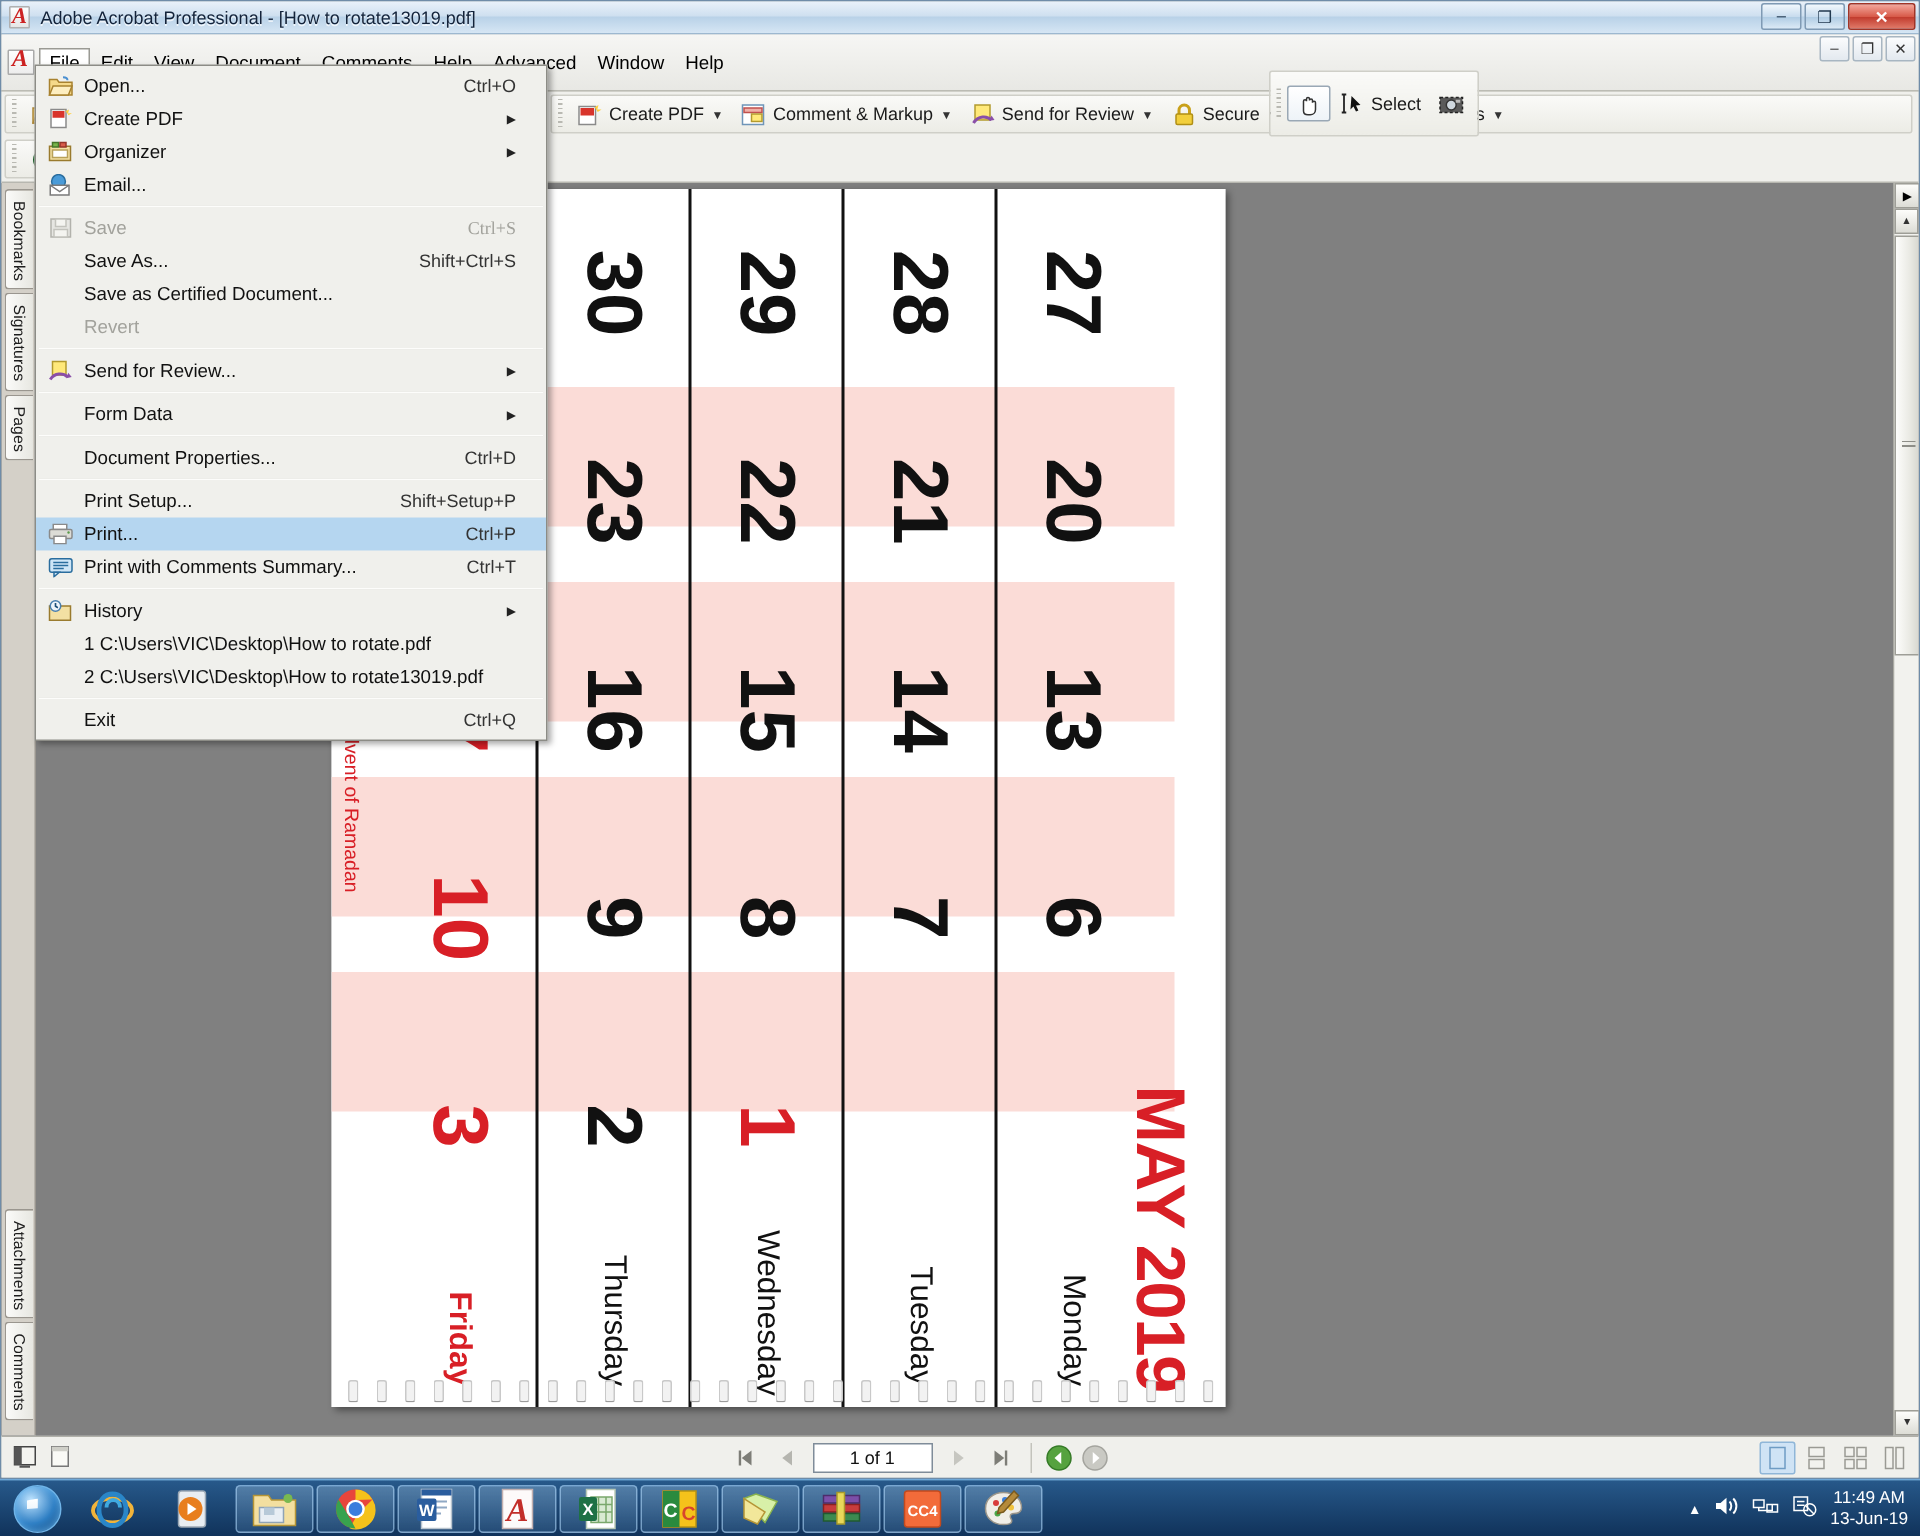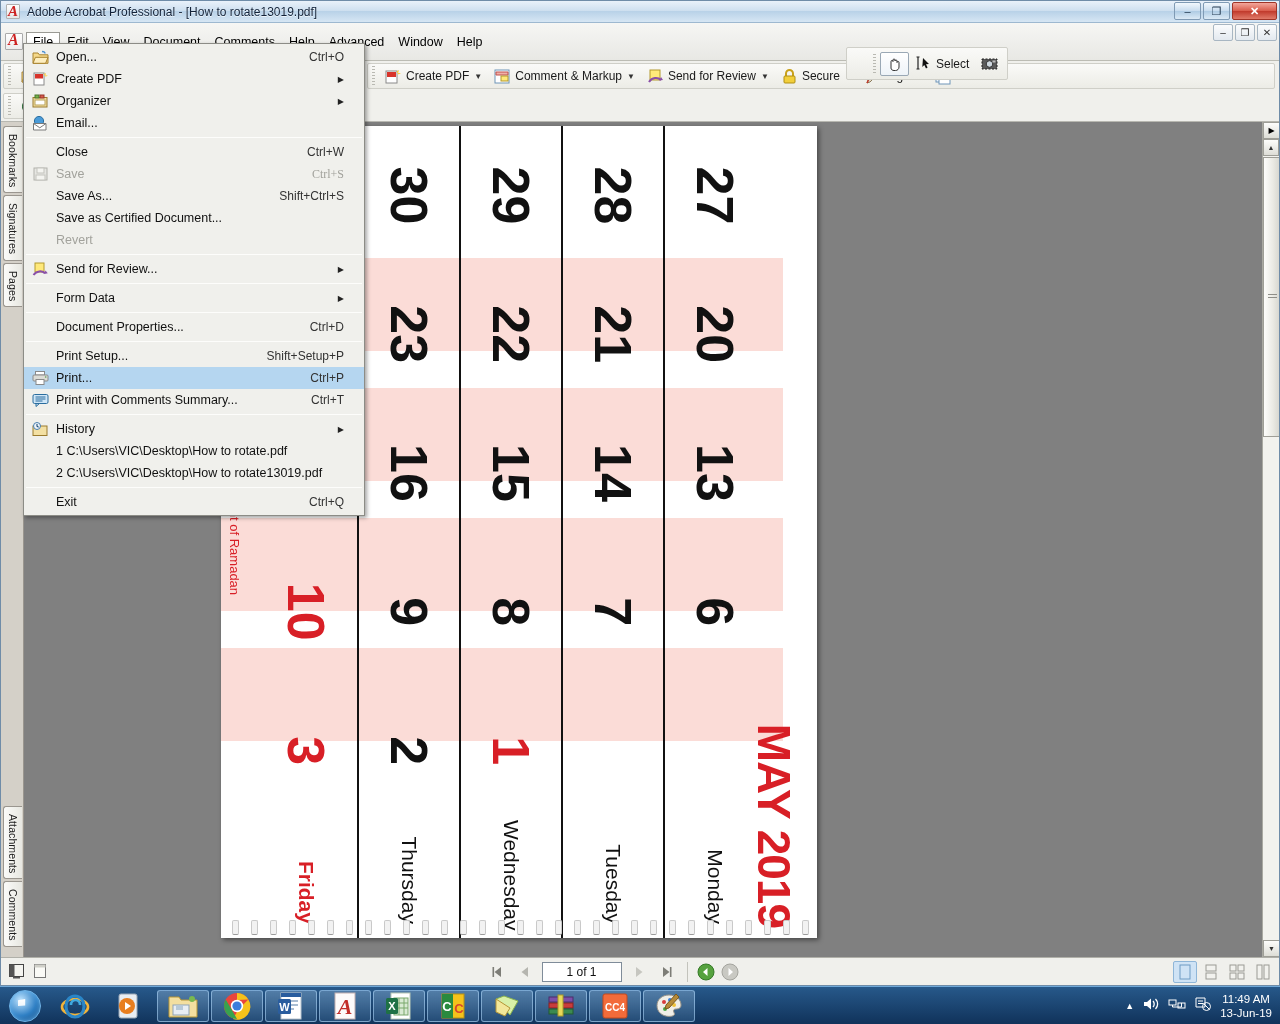--- a/index.html
+++ b/index.html
@@ -561,21 +561,21 @@
         <div class="tbtn">
           <svg class="ico" viewBox="0 0 17 17">
               <circle cx="8.5" cy="8.5" r="7" fill="#2e8b3f" stroke="#1e5f2a"></circle>
               <text x="8.5" y="12.5" font-size="10" font-weight="bold" fill="#fff" text-anchor="middle" font-family="Liberation Sans">?</text>
             </svg>
           <span>Help</span>
           <span class="caret">▼</span>
         </div>
       </div>
       <div style="flex:1"></div>
-      <div class="tgroup" style="position:absolute; left:845px; top:46px; height:33px;padding-left:22px;">
+      <div class="tgroup" style="position:absolute; left:845px; top:46px; height:44px;">
         <div class="grip"></div>
         <div class="tbtn pressed">
           <svg class="ico" viewBox="0 0 17 17">
               <path d="M5 13V6.5a1 1 0 012 0V5a1 1 0 012 0v1a1 1 0 012 0v1.5a1 1 0 012 0V12c0 2-1.5 3.5-3.5 3.5H8C6.3 15.5 5 14.5 5 13z" fill="#fff" stroke="#333"></path>
             </svg>
         </div>
         <div class="tbtn">
           <svg class="ico" viewBox="0 0 17 17">
               <path d="M3 2v12M1.5 2h3M1.5 14h3" stroke="#222" stroke-width="1.2" fill="none"></path>
               <path d="M8 3l6 6-3 .3 1.6 3.3-1.6.8-1.7-3.4-2 2z" fill="#111"></path>
@@ -635,25 +635,20 @@
             <circle cx="7" cy="5" r="4.6" fill="#4a9bd8" stroke="#2a6d9e"></circle>
             <path d="M1.5 7.5h12.5v6.5H1.5z" fill="#fff" stroke="#7a7a7a"></path>
             <path d="M1.5 7.5l6.3 4.3 6.2-4.3" fill="none" stroke="#7a7a7a"></path>
           </svg>
       </div>
       <div class="mlabel">Email...</div>
     </div>
 
     <div class="msep"></div>
 
-    <div class="mrow">
-      <div class="micon"></div>
-      <div class="mlabel">Close</div>
-      <div class="maccel">Ctrl+W</div>
-    </div>
     <div class="mrow dis">
       <div class="micon">
         <svg width="15" height="14" viewBox="0 0 15 14">
             <rect x="1" y="1" width="13" height="12" fill="#e6e6e2" stroke="#b2b2ac"></rect>
             <rect x="4" y="1" width="7" height="5" fill="#f4f4f0" stroke="#c3c3bd"></rect>
             <rect x="3" y="8" width="9" height="5" fill="#f4f4f0" stroke="#c3c3bd"></rect>
           </svg>
       </div>
       <div class="mlabel">Save</div>
       <div class="maccel">Ctrl+S</div>

